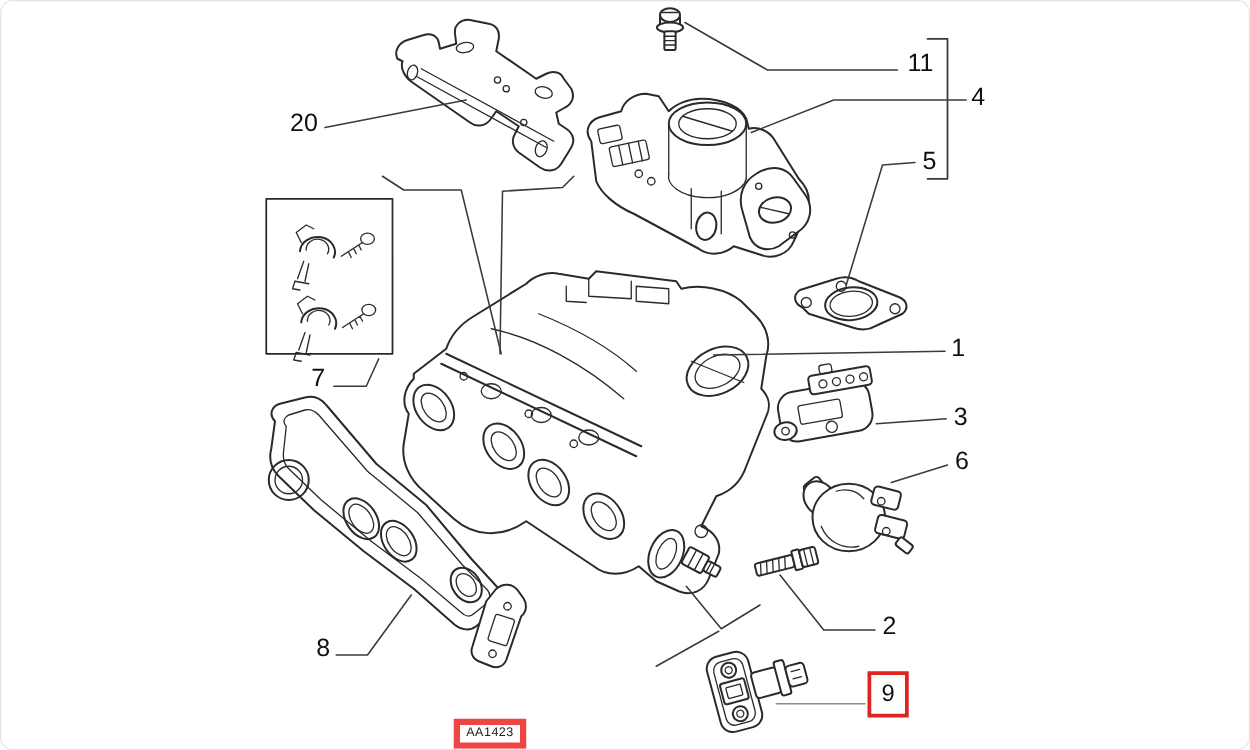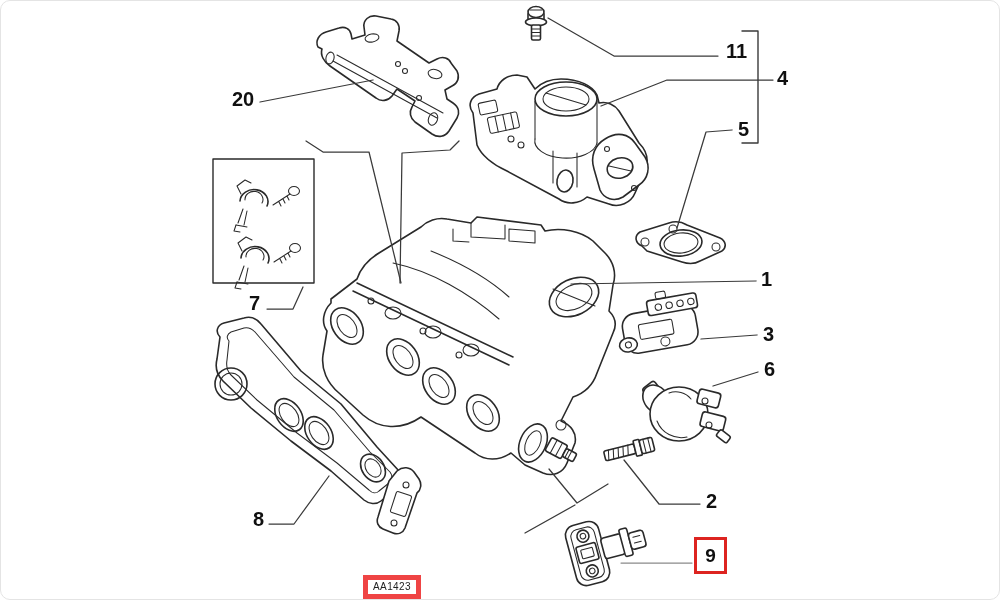--- a/index.html
+++ b/index.html
@@ -13,21 +13,21 @@
     border:1px solid #e4e4e4;border-radius:10px;box-sizing:border-box;
     font-family:"Liberation Sans",sans-serif;overflow:hidden;
   }
   #art{position:absolute;left:0;top:0;}
   .s{fill:none;stroke:var(--line);stroke-width:1.6;stroke-linecap:round;stroke-linejoin:round;}
   .sf{fill:#ffffff;stroke:var(--line);stroke-width:1.6;stroke-linecap:round;stroke-linejoin:round;}
   .thin{stroke-width:1.05;}
   .leader{fill:none;stroke:var(--leader);stroke-width:1.25;stroke-linecap:round;stroke-linejoin:round;}
   .leader-gray{stroke:#8a8a8a;}
   .part-label{
-    position:absolute;font-weight:bold;font-size:20px;line-height:24px;
+    position:absolute;font-weight:normal;font-size:20px;line-height:24px;
     color:#101010;user-select:none;cursor:pointer;
   }
   .highlight-box{
     position:absolute;left:693px;top:536px;width:33px;height:37px;
     border:3px solid var(--hl);box-sizing:border-box;background:#fff;
     display:flex;align-items:center;justify-content:center;cursor:pointer;
   }
   .highlight-box .part-label{position:static;font-size:19px;}
   .code-box{
     position:absolute;left:362px;top:574px;border:5px solid #ef4444;background:#fff;

